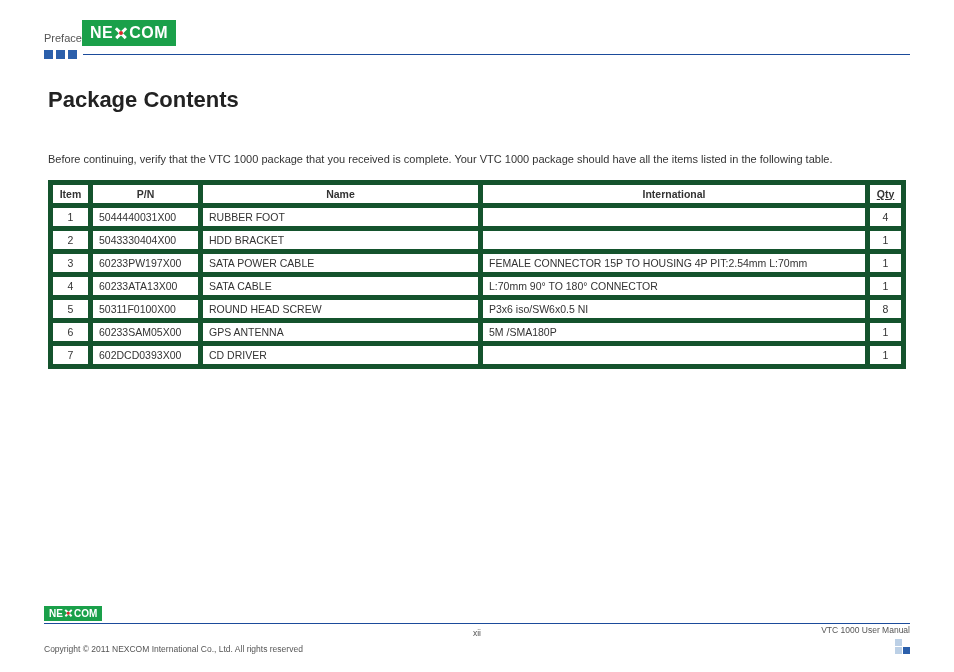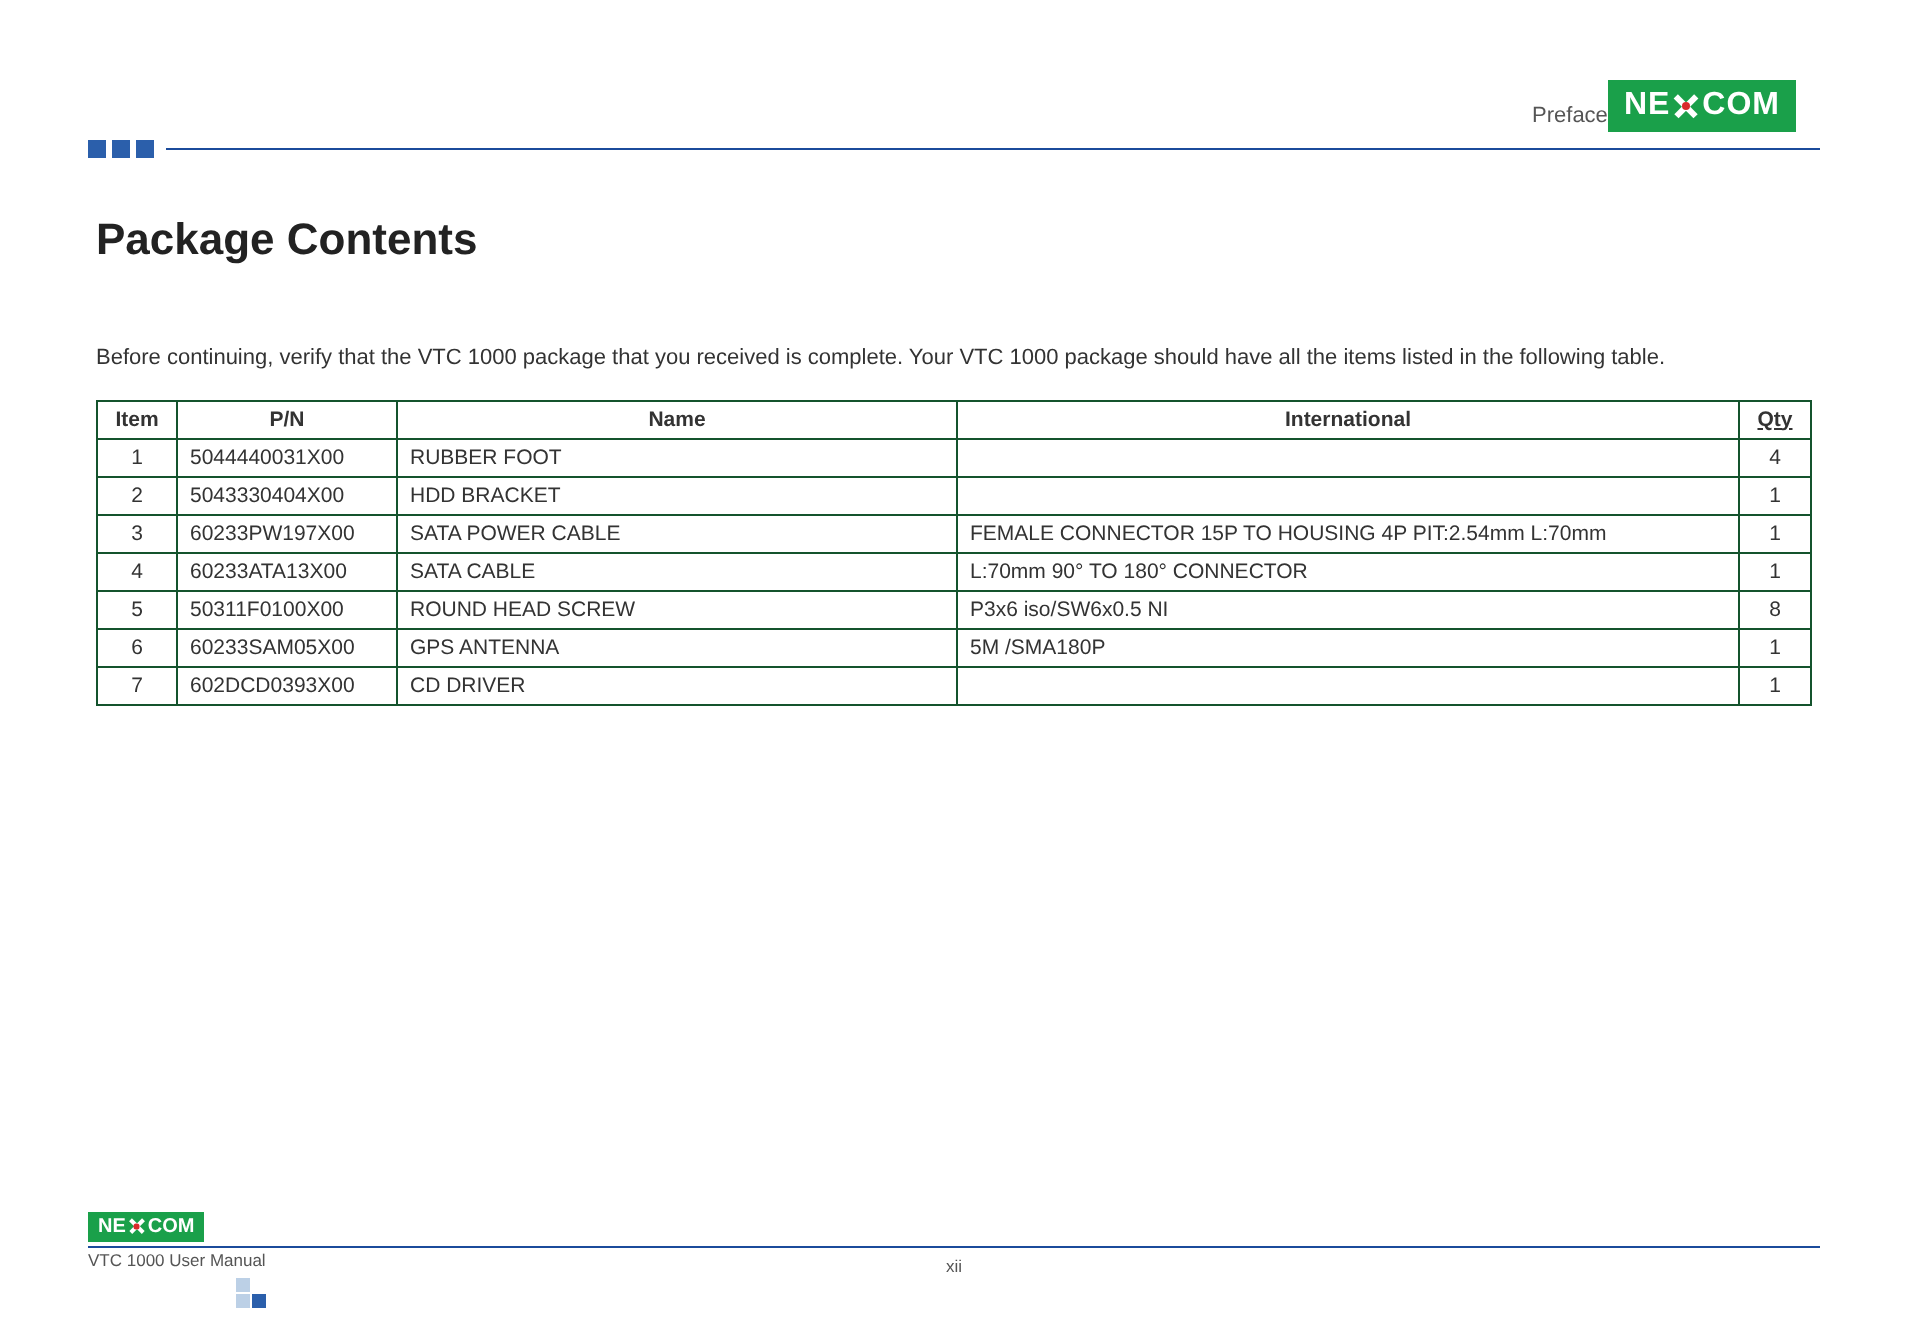--- a/index.html
+++ b/index.html
@@ -10,24 +10,23 @@
     body {
       font-family: Arial, Helvetica, sans-serif;
       width: 954px;
       height: 672px;
       background: #fff;
       position: relative;
       color: #333;
     }
     .header {
       display: flex;
-      justify-content: flex-end;
+      justify-content: flex-start;
       align-items: flex-end;
-      padding: 20px 56px 0 44px;
-      margin-top: 20px;
+      padding: 20px 44px 0 44px;
     }
     .header-left {
       font-size: 11px;
       color: #555;
       padding-bottom: 2px;
     }
     .header-right {
       display: flex;
       align-items: center;
     }
@@ -113,21 +112,21 @@
       color: #333;
       line-height: 1.5;
       margin-bottom: 12px;
     }
     table {
       width: 100%;
       border-collapse: collapse;
       font-size: 10.5px;
     }
     th, td {
-      border: 1px solid #14532d;
+      border: 5px solid #14532d;
       padding: 3px 6px;
       text-align: left;
       height: 19px;
     }
     th {
       font-weight: bold;
       text-align: center;
     }
     td.col-item { text-align: center; width: 40px; }
     td.col-pn { width: 110px; }
@@ -319,20 +318,21 @@
     <div class="logo-box-sm">
       <span class="logo-text-sm">NE</span>
       <span class="logo-x-sm">
           <span class="logo-x-sm-dot"></span>
         </span>
       <span class="logo-text-sm">COM</span>
     </div>
   </div>
   <div class="footer-rule"></div>
   <div class="footer-row">
+    <div>Copyright © 2011 NEXCOM International Co., Ltd. All rights reserved</div>
     <div class="footer-center">xii</div>
     <div class="footer-right">
       <span>VTC 1000 User Manual</span>
       <div class="footer-mark">
         <div class="fm1"></div>
           <div></div>
           <div class="fm2"></div>
           <div class="fm3"></div>
       </div>
     </div>

